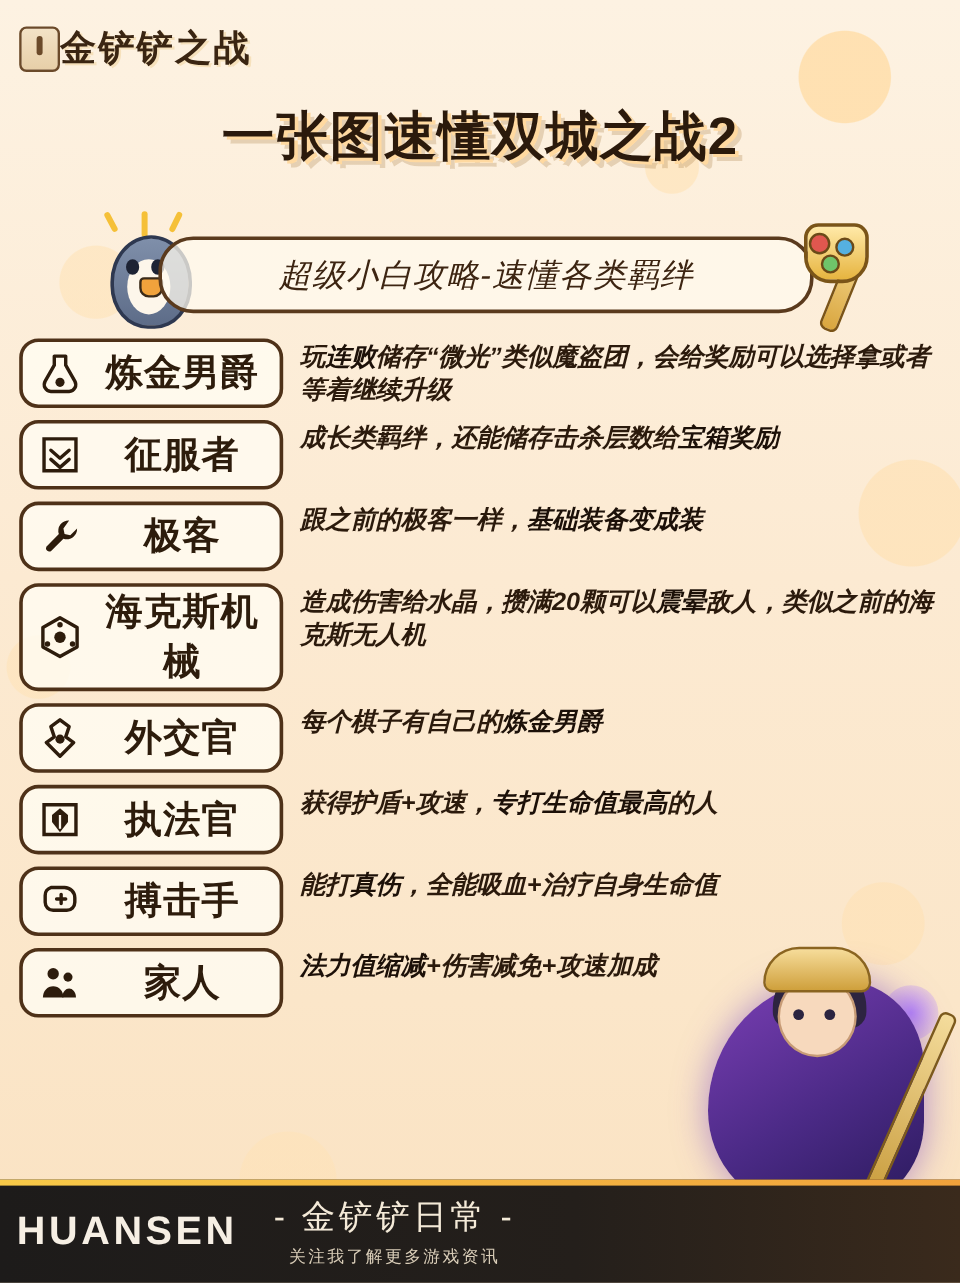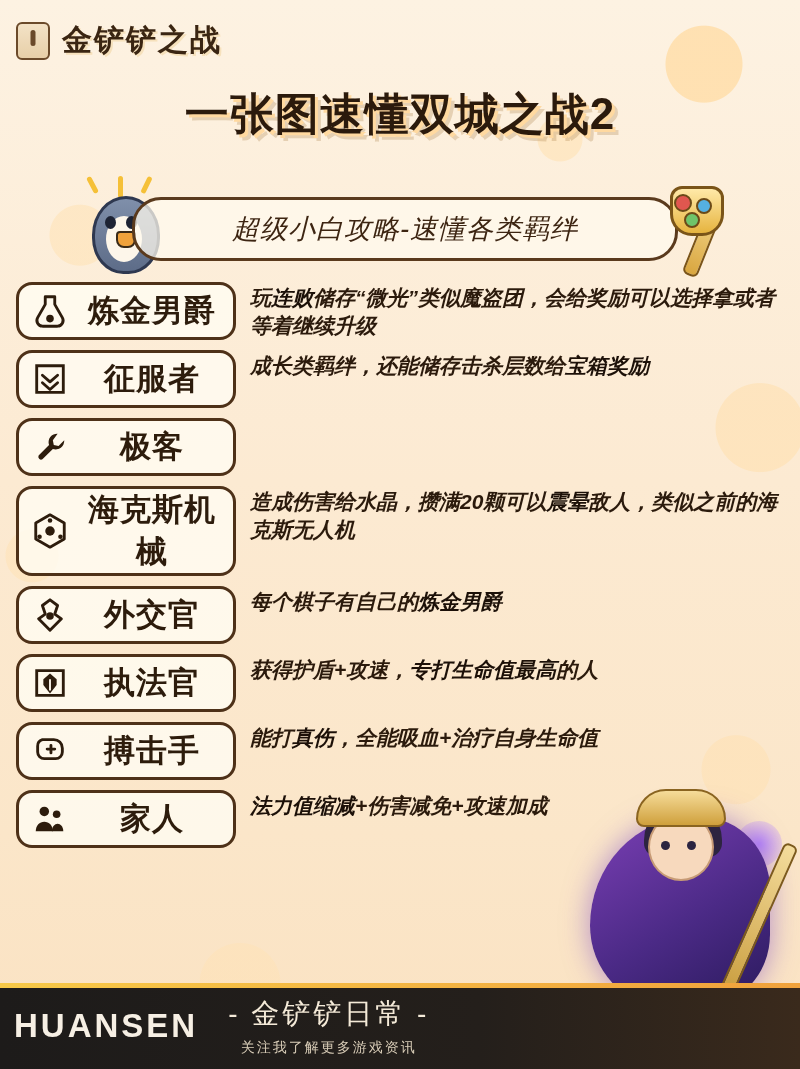--- a/index.html
+++ b/index.html
@@ -28,21 +28,21 @@
       linear-gradient(180deg, #fdf2e2 0%, #fcead2 45%, #fbe6c9 78%, #fae2c2 100%);
   }
 
   
   .brand {
     position: absolute;
     top: 20px;
     left: 16px;
     display: flex;
     align-items: center;
-    gap: 12px;
+    gap: 0;
   }
   .brand-badge {
     width: 30px;
     height: 34px;
     border-radius: 6px;
     background: linear-gradient(180deg,#f3e2c6,#e7cfa8);
     border: 2px solid #6b4a2a;
     position: relative;
   }
   .brand-badge::after {
@@ -436,20 +436,21 @@
       </div>
       <div class="row">
         <div class="chip">
           <span class="chip-icon">
             <svg width="38" height="38" viewBox="0 0 40 40">
               <path d="M28 6a9 9 0 0 0-9 12L8 29a3 3 0 0 0 4 4l11-11a9 9 0 0 0 12-9l-6 6-5-1-1-5z" fill="#2d1c0c"></path>
             </svg>
           </span>
           <span class="chip-label">极客</span>
         </div>
+        <div class="desc"><span>跟之前的极客一样，</span><span class="em">基础装备变成装</span></div>
       </div>
       <div class="row">
         <div class="chip">
           <span class="chip-icon">
             <svg width="38" height="38" viewBox="0 0 40 40">
               <path d="M20 3l15 8.5v17L20 37 5 28.5v-17z" fill="none" stroke="#2d1c0c" stroke-width="3" stroke-linejoin="round"></path>
               <circle cx="20" cy="20" r="5" fill="#2d1c0c"></circle>
               <circle cx="20" cy="9" r="2.4" fill="#2d1c0c"></circle>
               <circle cx="31" cy="26" r="2.4" fill="#2d1c0c"></circle>
               <circle cx="9" cy="26" r="2.4" fill="#2d1c0c"></circle>

